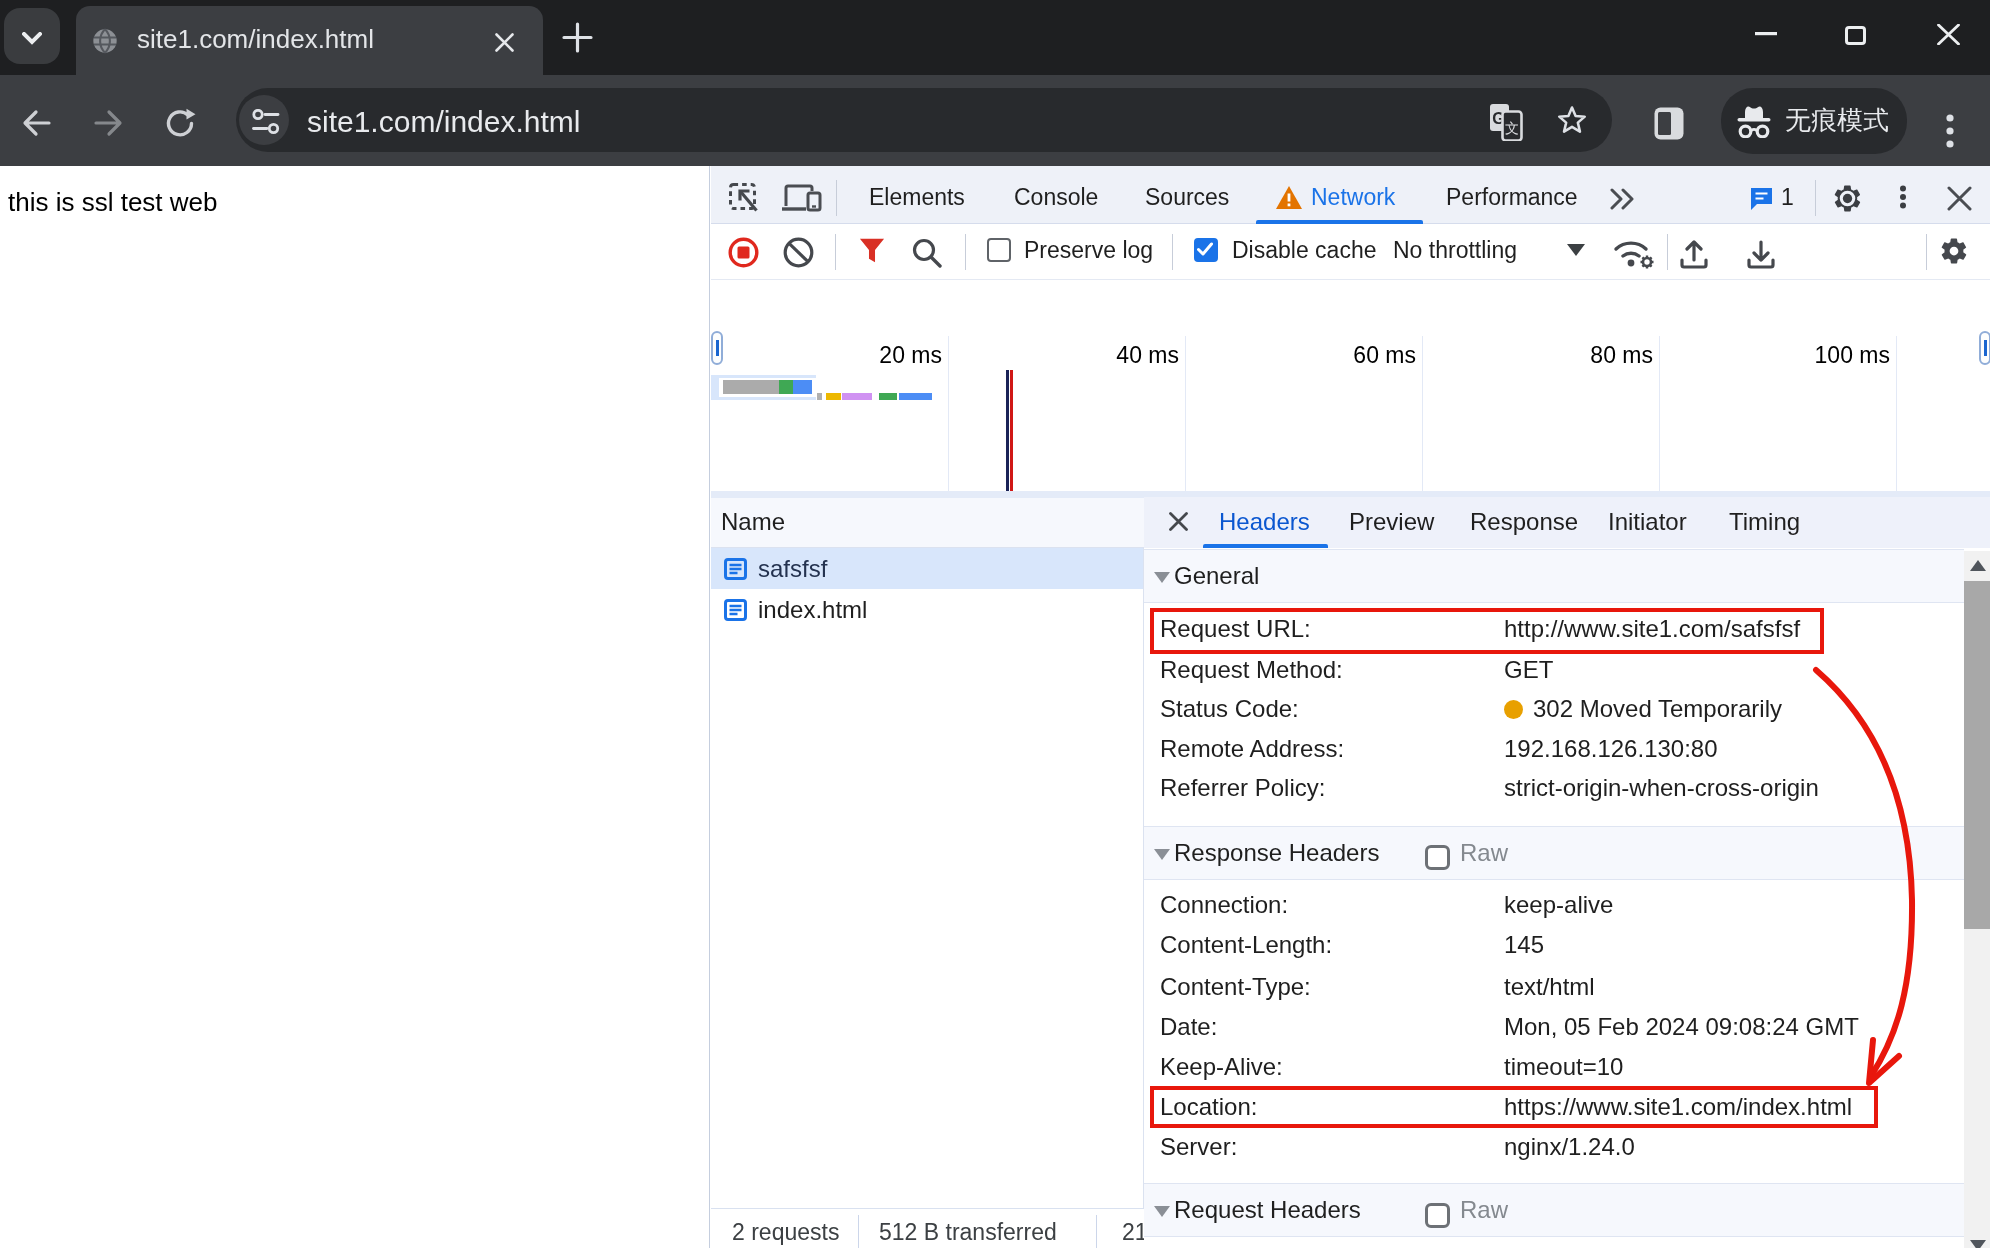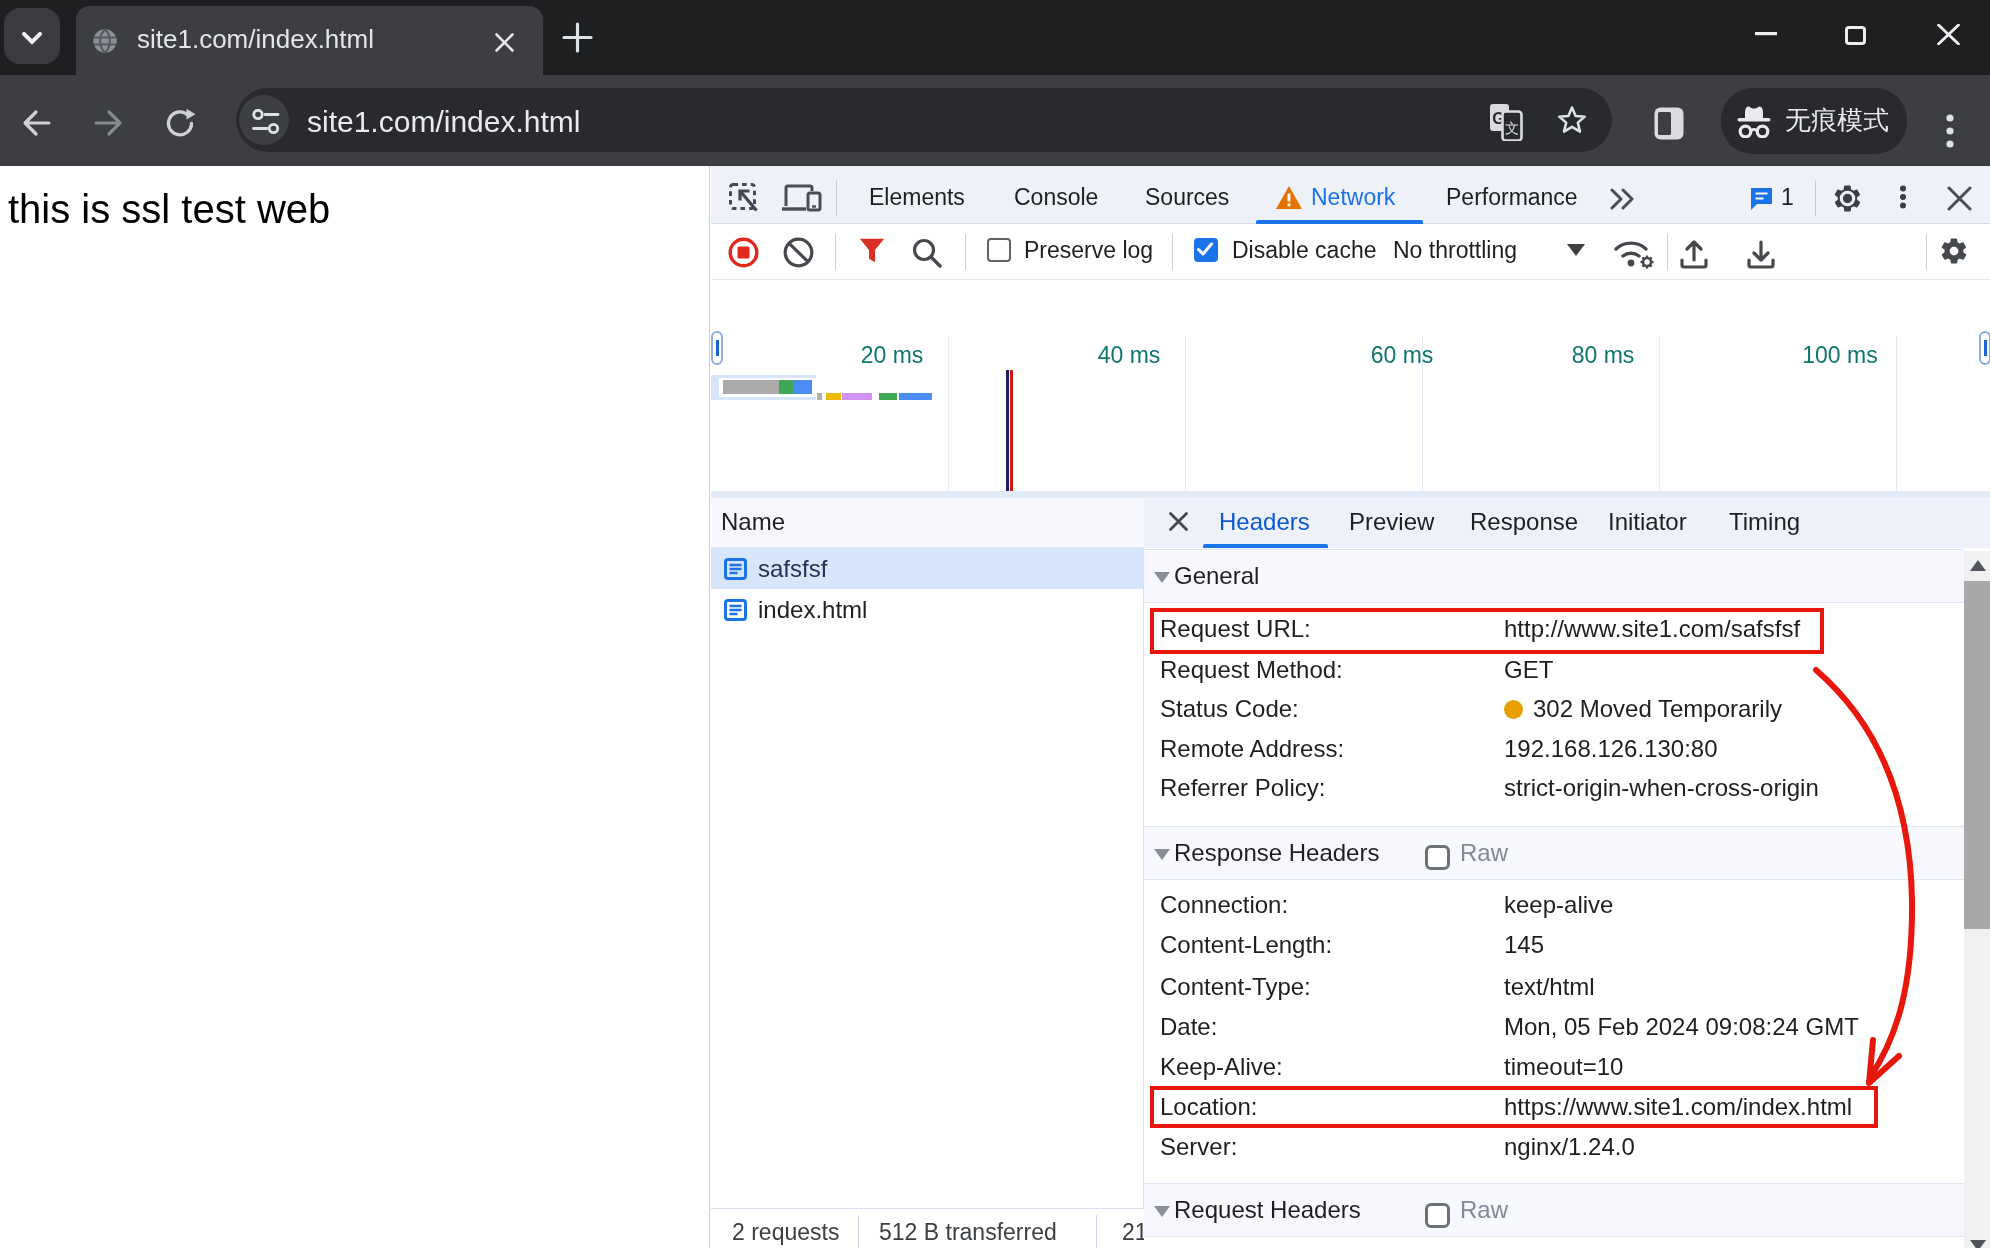--- a/index.html
+++ b/index.html
@@ -15,42 +15,42 @@
   #tabtitle { left:61px; top:0; height:69px; line-height:66px; color:#e3e5e8; font-size:26px; }
   #toolbar { left:0; top:75px; width:1990px; height:91px; background:#3c3e42; }
   #urlpill { left:236px; top:13px; width:1376px; height:64px; background:#282a2d; border-radius:32px; }
   #urltext { left:71px; top:0; height:64px; line-height:67px; color:#e8eaed; font-size:30px; }
   #tunecircle { left:3px; top:7px; width:50px; height:50px; border-radius:25px; background:#3c3e42; }
   #incogpill { left:1721px; top:13px; width:186px; height:66px; background:#282a2d; border-radius:32px; color:#e8eaed; }
   #incoglabel { left:64px; top:0; height:74px; line-height:64px; font-size:26px; }
 
   
   #pagearea { left:0; top:166px; width:709px; height:1082px; background:#fff; }
-  #pagetext { left:8px; top:21px; font-size:40px; color:#000; }
+  #pagetext { left:8px; top:21px; font-size:26px; color:#000; }
 
   
   #devtools { left:709px; top:166px; width:1281px; height:1082px; background:#fff; border-left:1px solid #c5cede; }
   #dtabs { left:1px; top:0; width:1484px; height:58px; background:#eef1f8; border-bottom:1px solid #d5dcec; }
   .dtab { position:absolute; top:0; height:62px; line-height:62px; font-size:23px; color:#1f1f1f; }
   #networkunderline { left:545px; top:54px; width:167px; height:4px; background:#1a73e8; border-radius:2px 2px 0 0; }
   .vdiv { position:absolute; top:14px; height:36px; width:1px; background:#c7cdd9; }
 
   #ntoolbar { left:1px; top:58px; width:1440px; height:56px; background:#fff; border-bottom:1px solid #e4e9f3; }
   .ntext { position:absolute; top:0; height:52px; line-height:52px; font-size:23px; color:#1f1f1f; }
   .cb { position:absolute; width:24px; height:24px; border:2.5px solid #5f6368; border-radius:4px; background:#fff; }
   .cb.checked { background:#1a73e8; border-color:#1a73e8; }
   .caret { position:absolute; width:0; height:0; border-left:9px solid transparent; border-right:9px solid transparent; border-top:12px solid #3c4043; }
 
   #filterrow { left:1px; top:114px; width:1280px; height:56px; background:#fff; border-bottom:1px solid #e4e9f3; }
   #filterbox { left:10px; top:13px; width:322px; height:29px; border:2px solid #c3c7cf; border-radius:8px; color:#80868b; font-size:23px; }
   .ftext { position:absolute; top:0; height:56px; line-height:56px; font-size:23px; color:#1f1f1f; }
 
   #overview { left:1px; top:170px; width:1280px; height:164px; background:#fff; }
   .ovcol { position:absolute; top:0; height:155px; border-right:1px solid #e3e9f6; }
-  .ovlabel { position:absolute; top:6px; width:100px; font-size:23px; color:#0f766e; text-align:center; }
+  .ovlabel { position:absolute; top:6px; width:100px; font-size:23px; color:#000000; text-align:right; }
   .seg { position:absolute; }
   #ovgutter { left:0; top:155px; width:1280px; height:8px; background:#e4ebf8; }
   .grip { position:absolute; top:-5px; width:12px; height:34px; background:#fdfefe; border:2px solid #90add8; border-radius:6px; }
   .gripbar { position:absolute; left:2.5px; top:7px; width:3px; height:16px; background:#1a66d0; }
 
   #tablehead { left:1px; top:332px; width:433px; height:50px; background:#f6f8fd; border-bottom:1px solid #dbe2f0; }
   #detailtabs { left:434px; top:331px; width:846px; height:51px; background:#eef1fa; }
   .htab { position:absolute; top:0; height:50px; line-height:50px; font-size:24px; color:#1f1f1f; }
   #headersunderline { left:59px; top:47px; width:125px; height:4px; background:#1a73e8; border-radius:2px 2px 0 0; }
 
@@ -290,21 +290,21 @@
 
 
     <div class="abs" id="overview">
       <div class="ovcol" style="left:0; width:238px;"></div>
       <div class="ovcol" style="left:238px; width:237px;"></div>
       <div class="ovcol" style="left:475px; width:237px;"></div>
       <div class="ovcol" style="left:712px; width:237px;"></div>
       <div class="ovcol" style="left:949px; width:237px;"></div>
       <div class="ovlabel" style="left:131px;">20 ms</div>
       <div class="ovlabel" style="left:368px;">40 ms</div>
-      <div class="ovlabel" style="left:641px;">60 ms</div>
+      <div class="ovlabel" style="left:605px;">60 ms</div>
       <div class="ovlabel" style="left:842px;">80 ms</div>
       <div class="ovlabel" style="left:1079px;">100 ms</div>
 
       <div class="seg" style="left:0;top:39px;width:105px;height:25px;background:#d8e6fb;"></div>
       <div class="seg" style="left:8px;top:42px;width:97px;height:19px;background:#fff;"></div>
       <div class="seg" style="left:12px;top:44px;width:56px;height:14px;background:#ababab;"></div>
       <div class="seg" style="left:68px;top:44px;width:14px;height:14px;background:#3fa854;"></div>
       <div class="seg" style="left:82px;top:44px;width:19px;height:14px;background:#4c8df5;"></div>
       <div class="seg" style="left:106px;top:57px;width:5px;height:7px;background:#b0b0b0;"></div>
       <div class="seg" style="left:115px;top:57px;width:15px;height:7px;background:#edb800;"></div>

